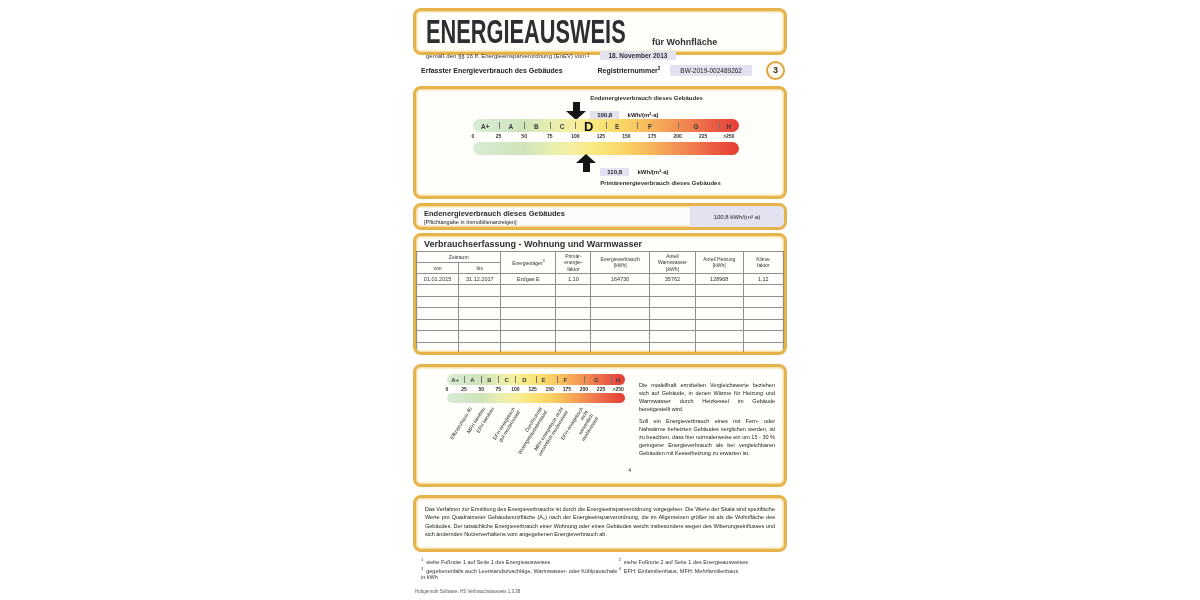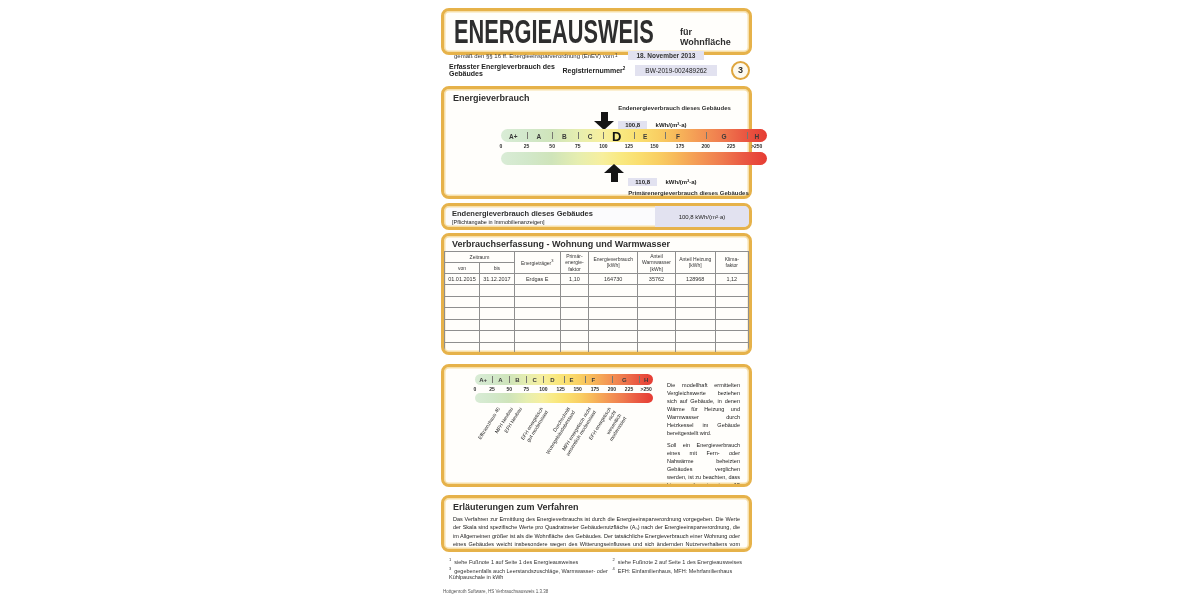--- a/index.html
+++ b/index.html
@@ -1,18 +1,18 @@
 <!DOCTYPE html>
 <html><head>
 <meta charset="utf-8">
 <style>
   * { box-sizing: border-box; margin: 0; padding: 0; }
   html,body { width:1200px; height:600px; background:#ffffff; overflow:hidden;
               font-family:"Liberation Sans", sans-serif; color:#222; }
-  .doc { position:absolute; left:413px; top:8px; width:311px;margin-left:28px; }
+  .doc { position:absolute; left:413px; top:8px; width:374px; }
 
   .goldbox { border:3px solid #e6b24a; border-radius:8px; background:#fffefb;
              box-shadow: inset 0 0 0 1.5px #f7dfa8; }
 
   
   .hdrbox { height:47px; padding:2px 10px 3px 10px; margin-bottom:6px; }
   .title-row { display:flex; align-items:flex-end; }
   .main-title { display:inline-block; width:226px; overflow:visible; }
   .main-title > span { display:inline-block; font-size:33px; font-weight:bold; color:#2e2e2e;
                        white-space:nowrap; transform:scaleX(0.66); transform-origin:0 100%; letter-spacing:0; }
@@ -124,21 +124,20 @@
   </div>
 
   <div class="meta">
     <span class="meta-left">Erfasster Energieverbrauch des Gebäudes</span>
     <span class="meta-reg"><span>Registriernummer</span><sup>2</sup></span>
     <span class="chip reg-chip">BW-2019-002489262</span>
     <span class="page-circle">3</span>
   </div>
 
   <div class="goldbox enbox">
-    <div class="sec-title">Energieverbrauch</div>
     <div class="bigscale">
       <div class="marker-area">
         <div class="amarker down" style="left: 38.7692%;">
           <div class="astem"></div>
           <div class="ahead-down"></div>
         </div>
         <div class="mlabel top-label" style="left: calc(38.7692% + 14px);">
           <div class="l1">Endenergieverbrauch dieses Gebäudes</div>
           <div class="lv">
             <span class="chip">100,8</span>
@@ -367,21 +366,20 @@
         <sup class="cmp-fn">4</sup>
       </div>
       <div class="cmp-right">
         <p>Die modellhaft ermittelten Vergleichswerte beziehen sich auf Gebäude, in denen Wärme für Heizung und Warmwasser durch Heizkessel im Gebäude bereitgestellt wird.</p>
         <p>Soll ein Energieverbrauch eines mit Fern- oder Nahwärme beheizten Gebäudes verglichen werden, ist zu beachten, dass hier normalerweise ein um 15 - 30 % geringerer Energieverbrauch als bei vergleichbaren Gebäuden mit Kesselheizung zu erwarten ist.</p>
       </div>
     </div>
   </div>
 
   <div class="goldbox erlbox">
-    <div class="sec-title">Erläuterungen zum Verfahren</div>
     <p>Das Verfahren zur Ermittlung des Energieverbrauchs ist durch die Energieeinsparverordnung vorgegeben. Die Werte der Skala sind spezifische Werte pro Quadratmeter Gebäudenutzfläche (Aₙ) nach der Energieeinsparverordnung, die im Allgemeinen größer ist als die Wohnfläche des Gebäudes. Der tatsächliche Energieverbrauch einer Wohnung oder eines Gebäudes weicht insbesondere wegen des Witterungseinflusses und sich ändernden Nutzerverhaltens vom angegebenen Energieverbrauch ab.</p>
   </div>
 
   <div class="fnotes">
     <div class="fnote"><sup>1</sup><span>siehe Fußnote 1 auf Seite 1 des Energieausweises</span></div>
     <div class="fnote"><sup>2</sup><span>siehe Fußnote 2 auf Seite 1 des Energieausweises</span></div>
     <div class="fnote"><sup>3</sup><span>gegebenenfalls auch Leerstandszuschläge, Warmwasser- oder Kühlpauschale in kWh</span></div>
     <div class="fnote"><sup>4</sup><span>EFH: Einfamilienhaus, MFH: Mehrfamilienhaus</span></div>
   </div>
 

